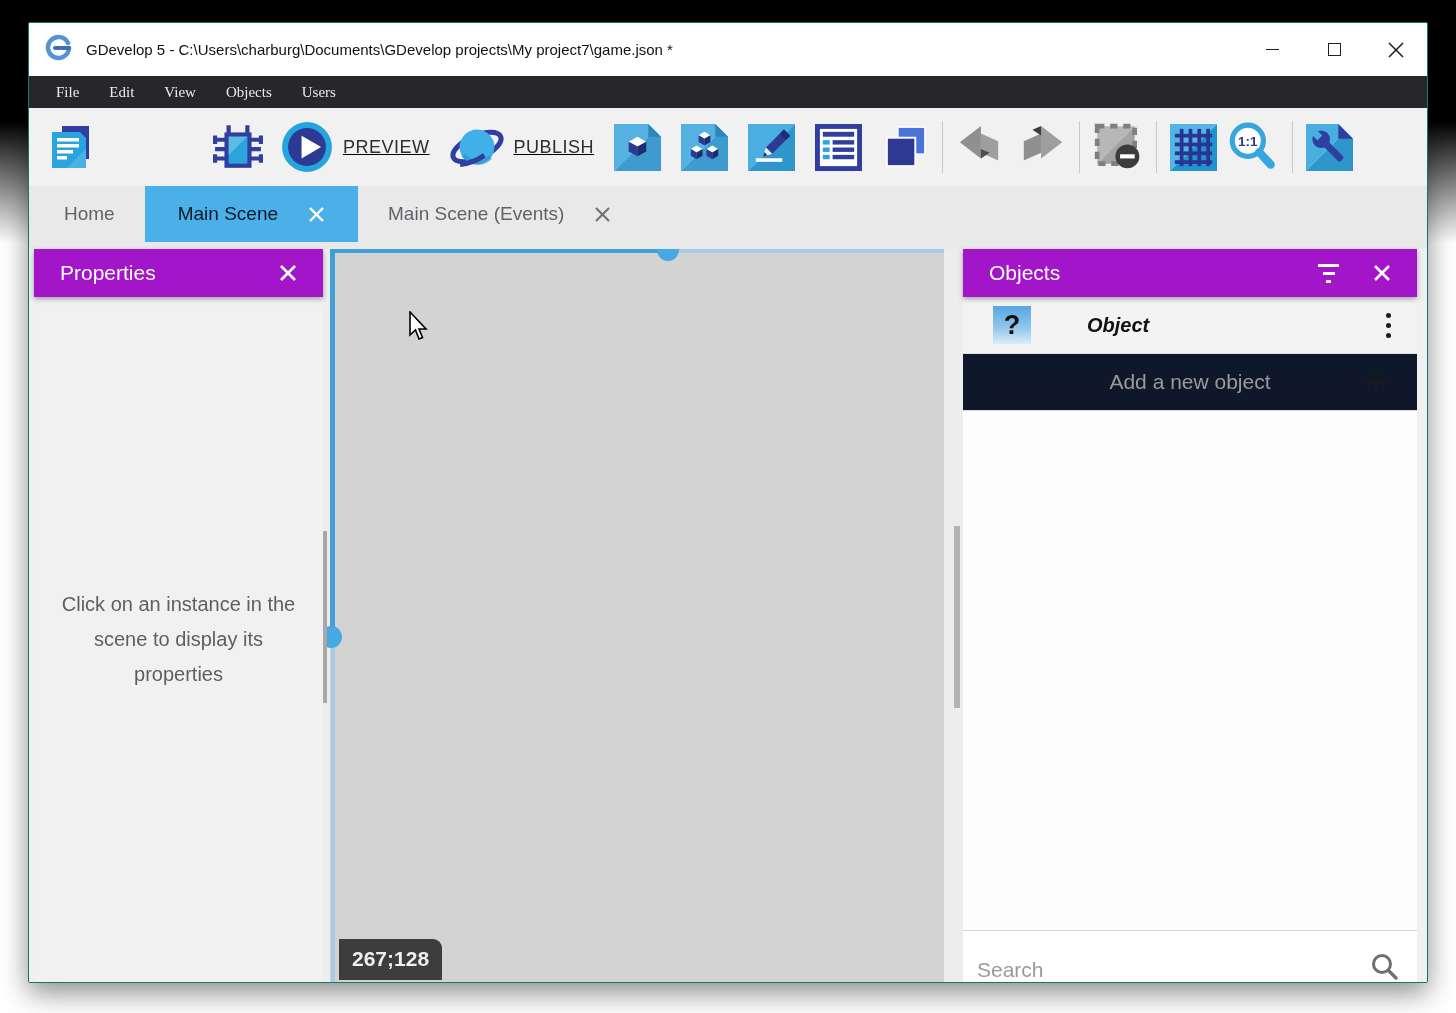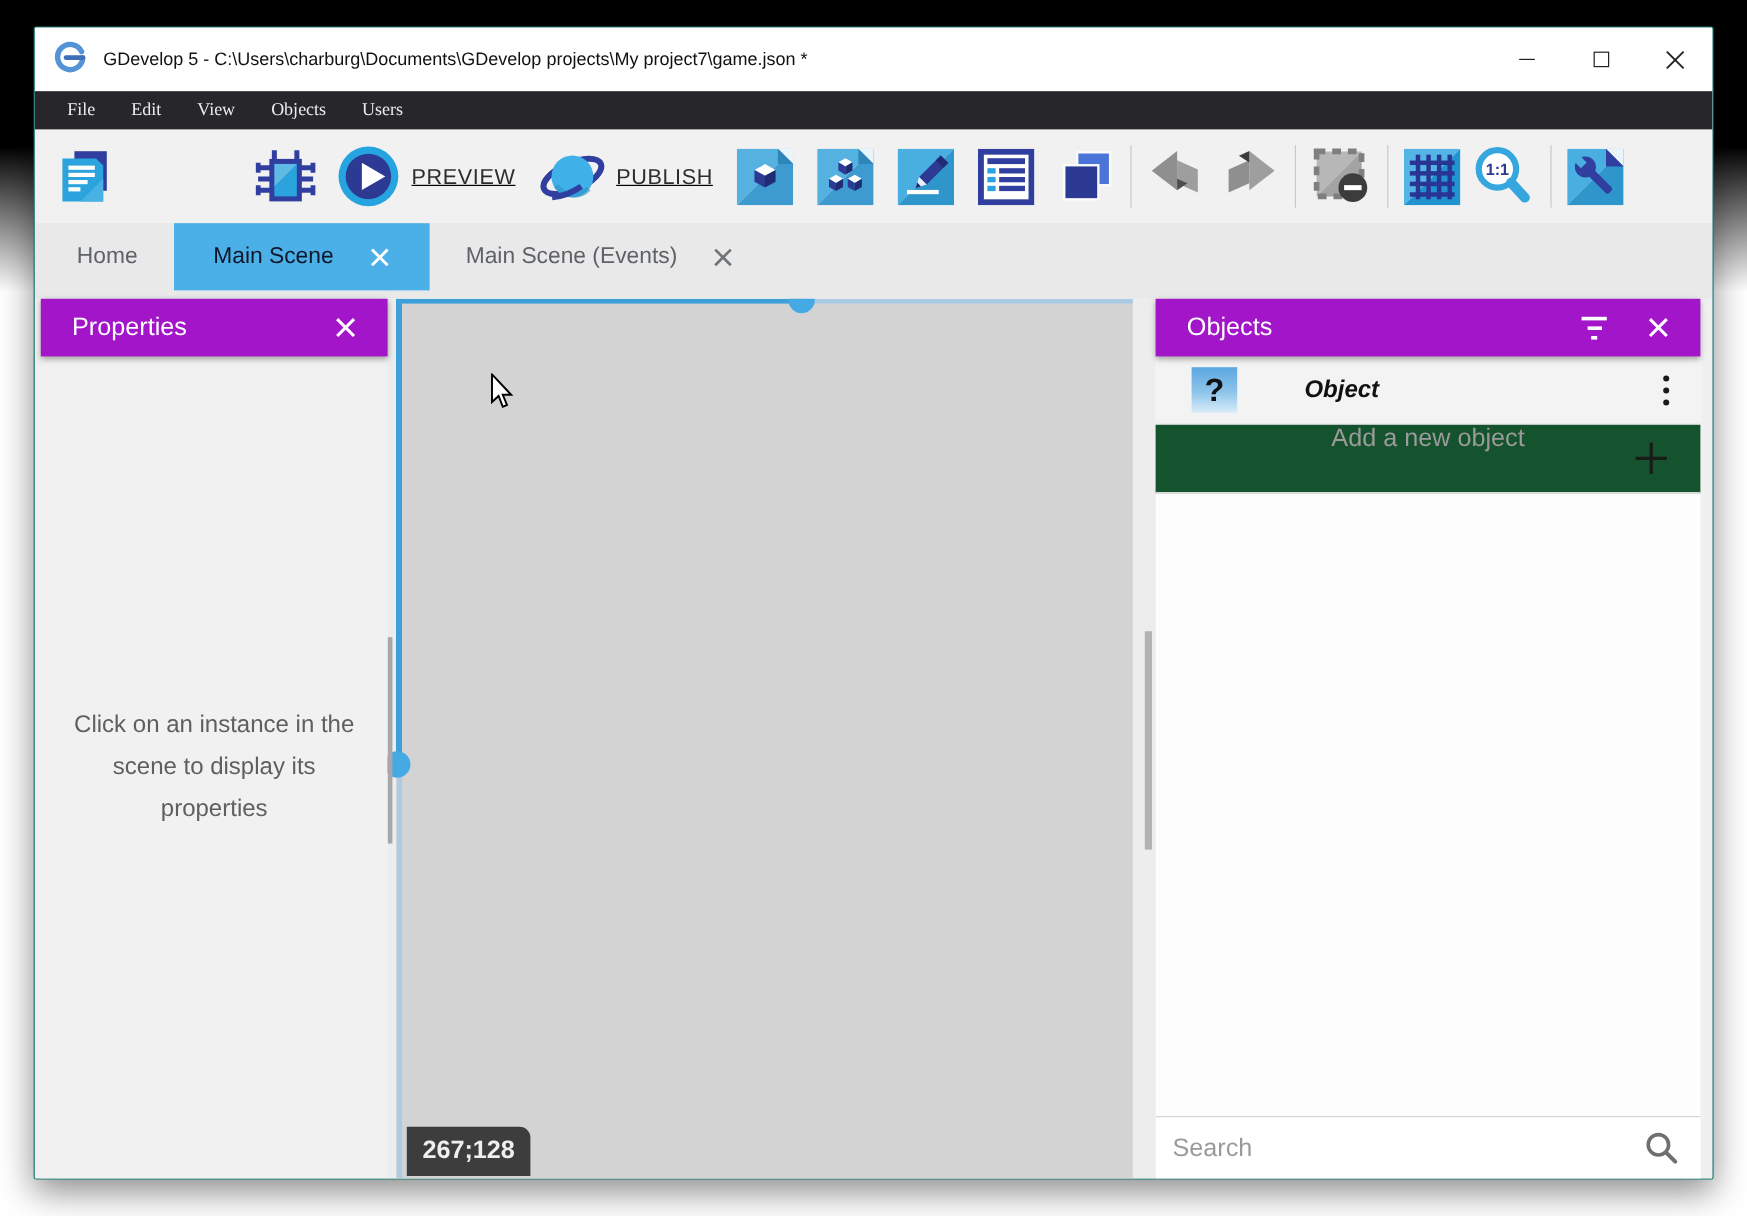--- a/index.html
+++ b/index.html
@@ -69,27 +69,27 @@
   .cursor { position:absolute; left:85px; top:62px; }
 
   
   .objects { width:454px; flex:0 0 auto; display:flex; flex-direction:column; background:#fdfdfd; }
   .obj-row { height:57px; background:#f3f3f3; border-bottom:1px solid #e0e0e0;
     display:flex; align-items:center; padding:0 26px 0 30px; }
   .obj-thumb { width:38px; height:38px; background:linear-gradient(180deg,#5aa7e0 0%,#8ec4ea 55%,#d9edf9 100%);
     display:flex; align-items:center; justify-content:center;
     font-weight:bold; font-size:27px; color:#111; }
   .obj-name { margin-left:56px; font-size:20px; font-weight:bold; font-style:italic; color:#111; flex:1; }
-  .add-row { height:57px; background:#14532d; border-bottom:1px solid #dcdcdc; position:relative;
-    display:flex; align-items:flex-start; justify-content:center; }
+  .add-row { height:57px; background:#0f172a; border-bottom:1px solid #dcdcdc; position:relative;
+    display:flex; align-items:center; justify-content:center; }
   .add-label { font-size:21px; color:#9b9b9b; }
   .add-plus { position:absolute; right:26px; top:50%; transform:translateY(-50%); }
   .objects .flex-spacer { flex:1; }
   .search-row { height:52px; background:#ffffff; border-top:1px solid #d5d5d5;
-    display:flex; align-items:center; padding:0 18px 0 14px; }
+    display:flex; align-items:flex-end; padding:0 18px 0 14px; }
   .search-input { flex:1; border:none; outline:none; font-size:21px; color:#333;
     font-family:"Liberation Sans", sans-serif; background:transparent; }
   .search-input::placeholder { color:#9a9a9a; }
 
   .dots { display:flex; flex-direction:column; gap:5px; }
   .dots i { width:5px; height:5px; border-radius:50%; background:#1a1a1a; }
   .filter-icon { display:flex; flex-direction:column; align-items:center; gap:5px; margin-right:34px; }
   .filter-icon i { height:3px; background:#fff; display:block; }
 </style>
 </head>

